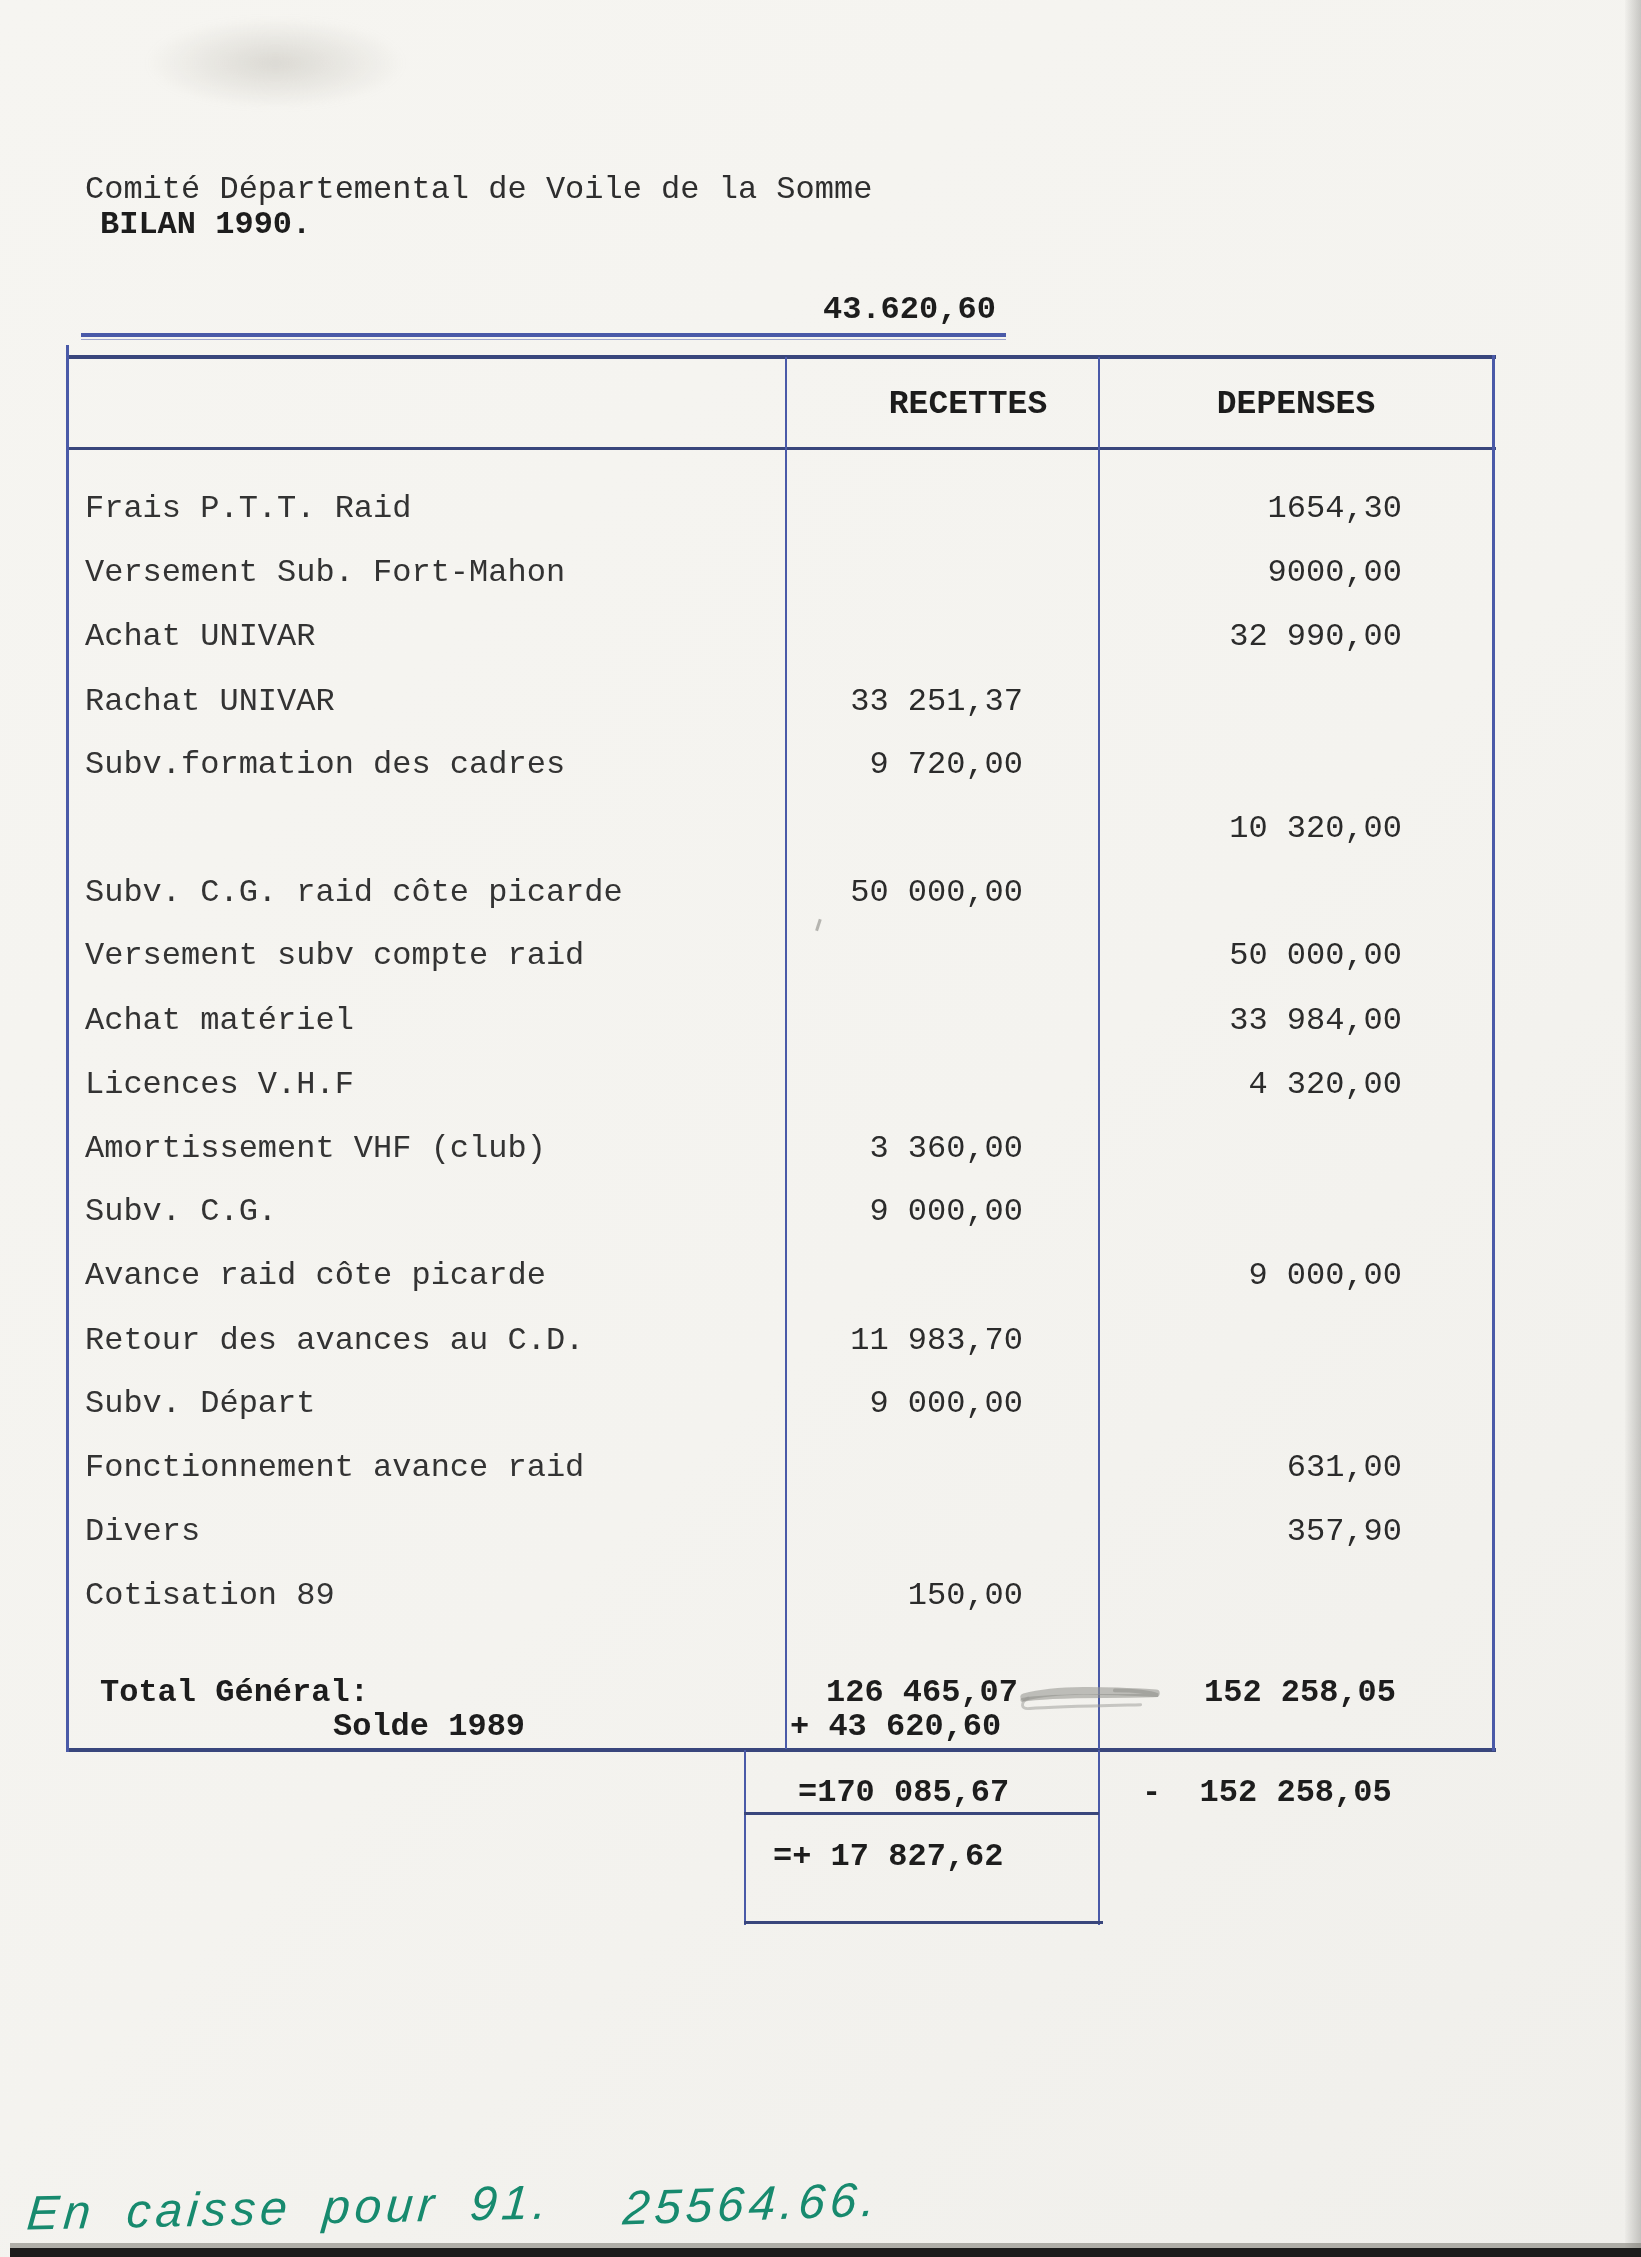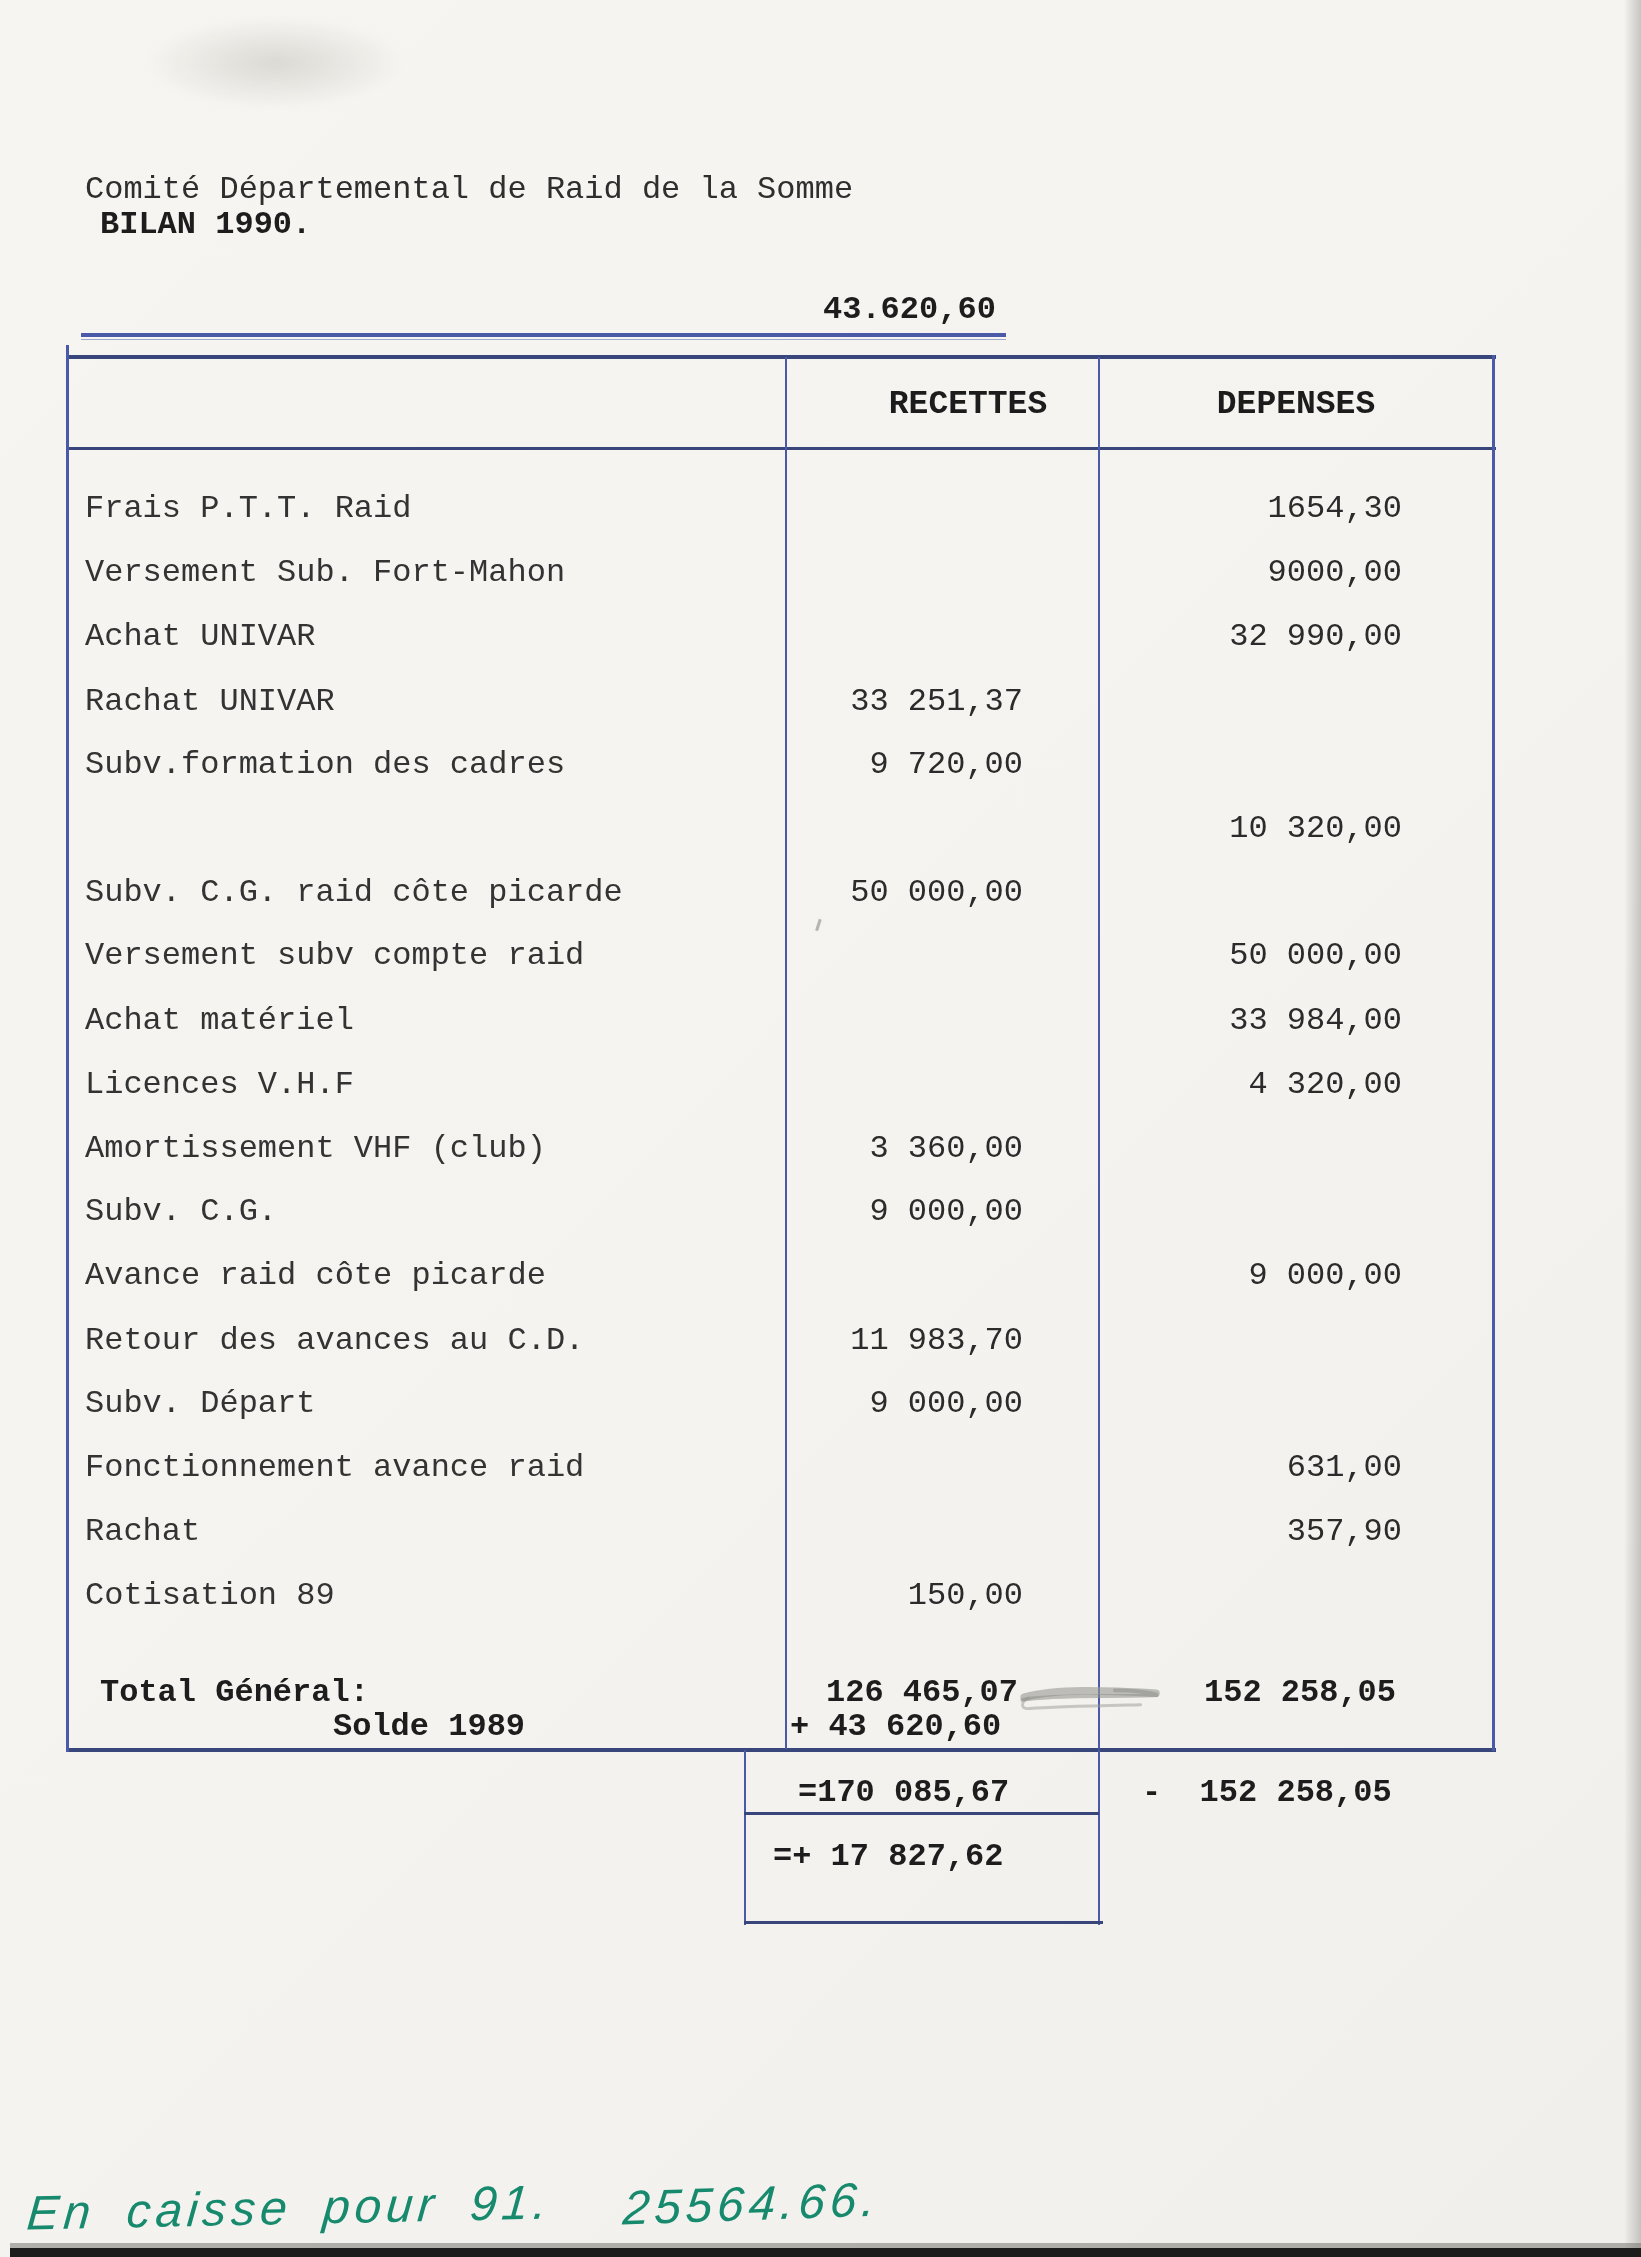--- a/index.html
+++ b/index.html
@@ -44,21 +44,21 @@
 </head>
 <body>
 
 <div class="page">
 
   <div class="crease"></div>
   <div class="edge-right"></div>
   <div class="edge-bottom-shadow"></div>
   <div class="edge-bottom-dark"></div>
 
-  <div class="t" style="left:85px;top:172px;">Comité Départemental de Raid de la Somme</div>
+  <div class="t" style="left:85px;top:172px;">Comité Départemental de Voile de la Somme</div>
   <div class="t b" style="left:100px;top:207px;">BILAN 1990.</div>
 
   <div class="t b" style="left:823px;top:292px;">43.620,60</div>
   <div class="line" style="left:81px;top:333px;width:925px;height:3.9px;"></div>
   <div class="line" style="left:81px;top:339px;width:925px;height:1px;opacity:.5;"></div>
 
   <div class="line thick" style="left:66px;top:355px;width:1430px;height:3.9px;"></div>
   <div class="line thick" style="left:66px;top:447px;width:1430px;height:2.9px;"></div>
   <div class="line thick" style="left:66px;top:1748px;width:1430px;height:3.9px;"></div>
   <div class="line" style="left:66px;top:345px;width:2.9px;height:1407px;"></div>
@@ -127,21 +127,21 @@
       </div>
       <div class="trow" style="top: 1387px;">
         <span class="lbl">Subv. Départ</span>
         <span class="rec">9 000,00</span>
       </div>
       <div class="trow" style="top: 1451px;">
         <span class="lbl">Fonctionnement avance raid</span>
         <span class="dep">631,00</span>
       </div>
       <div class="trow" style="top: 1515px;">
-        <span class="lbl">Rachat</span>
+        <span class="lbl">Divers</span>
         <span class="dep">357,90</span>
       </div>
       <div class="trow" style="top: 1579px;">
         <span class="lbl">Cotisation 89</span>
         <span class="rec">150,00</span>
       </div>
     </div>
 
   <div class="stray"></div>
 

